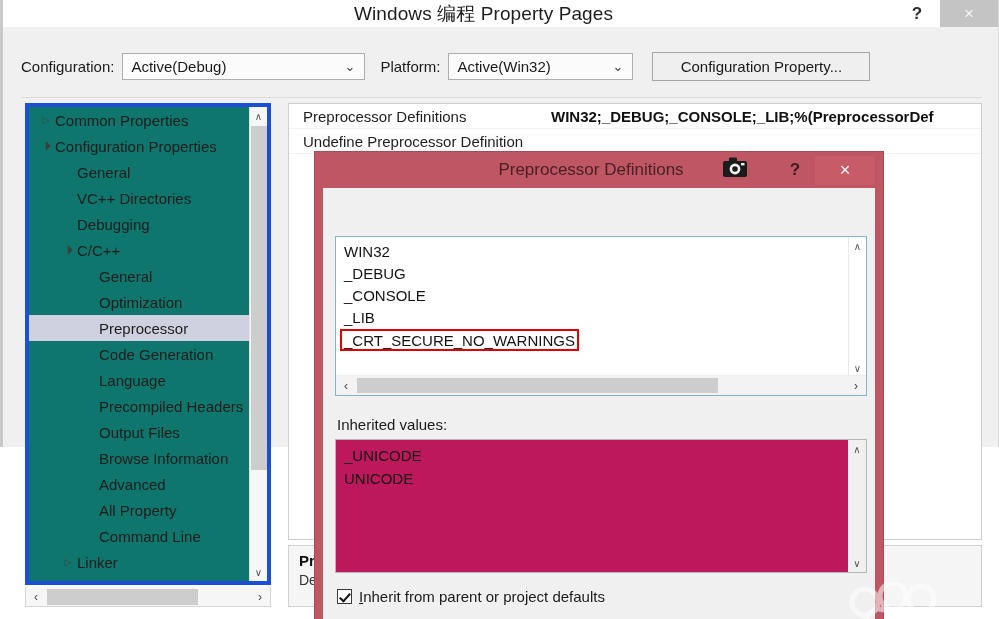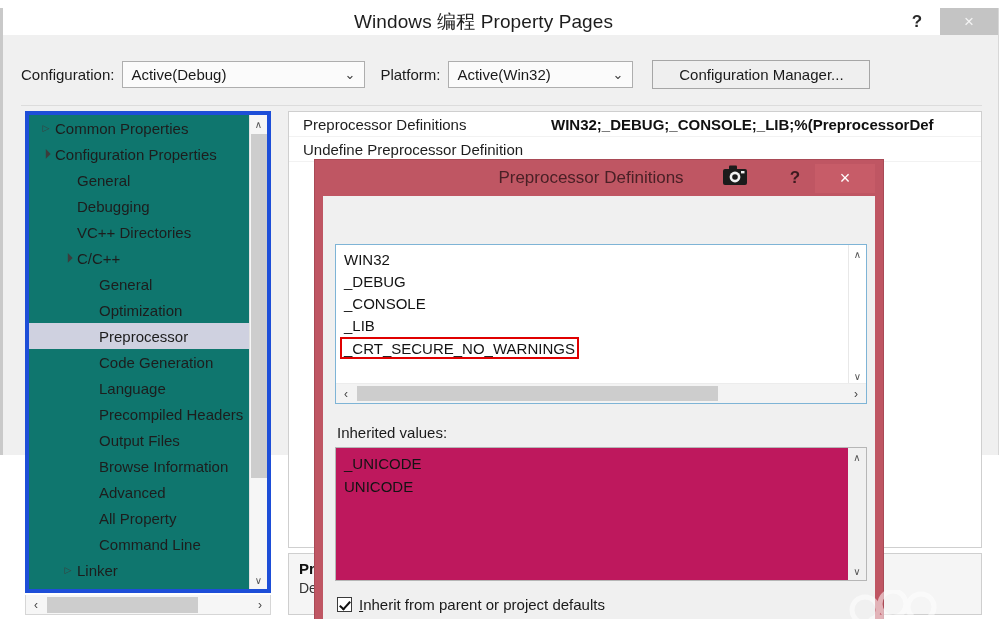--- a/index.html
+++ b/index.html
@@ -13,21 +13,21 @@
     overflow: hidden;
     font-family: "Liberation Sans", sans-serif;
     font-size: 15px;
     color: #1a1a1a;
     position: relative;
   }
 
   
   #app-window {
     position: absolute;
-    left: 0; top: 8px;
+    left: 0; top: 0;
     width: 999px; height: 447px;
     background: #f0f0f0;
     box-sizing: border-box;
     border-left: 3px solid #c9c9c9;
     border-right: 1px solid #d8d8d8;
   }
 
   
   #titlebar {
     position: absolute;
@@ -507,46 +507,46 @@
     <div class="cfg-combo" id="combo-configuration">
       <span>Active(Debug)</span>
       <span class="cfg-caret">⌄</span>
     </div>
     <div class="cfg-spacer"></div>
     <div class="cfg-label">Platform:</div>
     <div class="cfg-combo" id="combo-platform">
       <span>Active(Win32)</span>
       <span class="cfg-caret">⌄</span>
     </div>
-    <div id="btn-config-manager">Configuration Manager...</div>
+    <div id="btn-config-manager">Configuration Property...</div>
   </div>
 
   <div id="header-sep"></div>
 
   <div id="tree-pane">
     <div id="tree-items">
         <div class="tree-item" style="padding-left: 8px;">
           <span class="tw-arrow collapsed"></span>
           <span class="tree-label">Common Properties</span>
         </div>
         <div class="tree-item" style="padding-left: 8px;">
           <span class="tw-arrow expanded"></span>
           <span class="tree-label">Configuration Properties</span>
         </div>
         <div class="tree-item" style="padding-left: 30px;">
           <span class="tw-arrow none"></span>
           <span class="tree-label">General</span>
         </div>
         <div class="tree-item" style="padding-left: 30px;">
           <span class="tw-arrow none"></span>
+          <span class="tree-label">VC++ Directories</span>
+        </div>
+        <div class="tree-item" style="padding-left: 30px;">
+          <span class="tw-arrow none"></span>
           <span class="tree-label">Debugging</span>
-        </div>
-        <div class="tree-item" style="padding-left: 30px;">
-          <span class="tw-arrow none"></span>
-          <span class="tree-label">VC++ Directories</span>
         </div>
         <div class="tree-item" style="padding-left: 30px;">
           <span class="tw-arrow expanded"></span>
           <span class="tree-label">C/C++</span>
         </div>
         <div class="tree-item" style="padding-left: 52px;">
           <span class="tw-arrow none"></span>
           <span class="tree-label">General</span>
         </div>
         <div class="tree-item" style="padding-left: 52px;">

